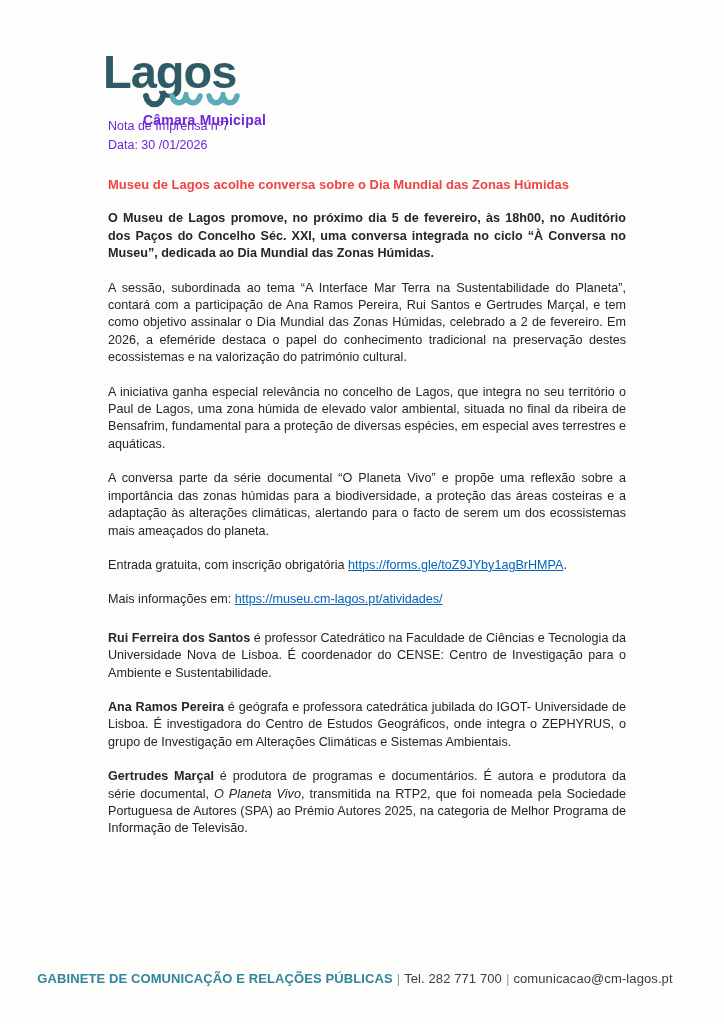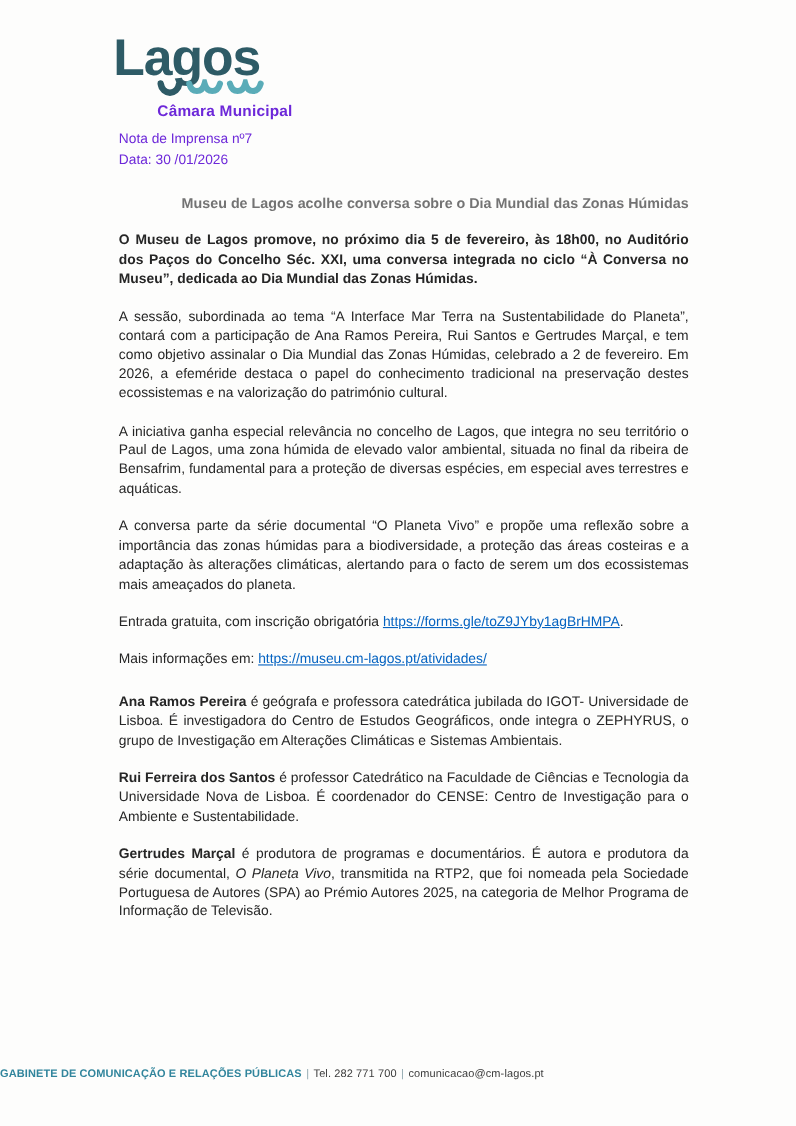--- a/index.html
+++ b/index.html
@@ -10,59 +10,59 @@
   }
   .page{
     position:relative;
     width:724px;height:1024px;
     background:#fdfdfc;
     overflow:hidden;
     box-shadow:0 0 4px rgba(0,0,0,.15);
   }
 
   
-  .logo{position:absolute;left:103px;top:28px;width:200px;}
+  .logo{position:absolute;left:103px;top:48px;width:200px;}
   .logo-word{
     font-size:47px;font-weight:bold;letter-spacing:-1px;
     color:#2e5b66;line-height:1;display:block;
   }
   .logo-waves{position:absolute;left:40px;top:44px;}
   .logo-sub{
     margin-top:17px;margin-left:40px;
     font-size:14px;font-weight:bold;color:#6d28d9;
     letter-spacing:.2px;
   }
 
   
   .meta{position:absolute;left:108px;top:117px;font-size:12.5px;color:#6d28d9;line-height:19px;}
 
   
   .content{
     position:absolute;left:108px;top:176px;width:518px;
     font-size:12.6px;line-height:17.4px;color:#262626;
   }
   .doc-title{
-    text-align:right;font-weight:bold;font-size:13px;
-    margin:0 0 17px 0;color:#737373;
+    text-align:left;font-weight:bold;font-size:13px;
+    margin:0 0 17px 0;color:#ef4444;
   }
   .content p{margin:0 0 17px 0;text-align:justify;}
   .lead{font-weight:bold;}
   .single-line{text-align:left !important;}
   a.link{color:#0563c1;text-decoration:underline;cursor:pointer;}
   .speakers{margin-top:21px;}
   .speakers-heading{
     text-decoration:underline;margin:0;color:#262626;
   }
   .speaker-name{font-weight:bold;}
   .italic{font-style:italic;}
 
   
   .footer{
     position:absolute;left:0;right:14px;top:971px;
-    text-align:left;font-size:10px;color:#3c3c3c;
+    text-align:center;font-size:13px;color:#3c3c3c;
     letter-spacing:.1px;
   }
   .footer .dept{color:#31859c;font-weight:bold;}
   .footer .sep{color:#8fa6ad;padding:0 4px;}
 </style>
 </head>
 <body>
 
 <div class="page">
 
@@ -91,23 +91,23 @@
     <p>A iniciativa ganha especial relevância no concelho de Lagos, que integra no seu território o Paul de Lagos, uma zona húmida de elevado valor ambiental, situada no final da ribeira de Bensafrim, fundamental para a proteção de diversas espécies, em especial aves terrestres e aquáticas.</p>
 
     <p>A conversa parte da série documental “O Planeta Vivo” e propõe uma reflexão sobre a importância das zonas húmidas para a biodiversidade, a proteção das áreas costeiras e a adaptação às alterações climáticas, alertando para o facto de serem um dos ecossistemas mais ameaçados do planeta.</p>
 
     <p class="single-line"><span>Entrada gratuita, com inscrição obrigatória </span> <a class="link">https://forms.gle/toZ9JYby1agBrHMPA</a><span>.</span></p>
 
     <p class="single-line"><span>Mais informações em: </span><a class="link">https://museu.cm-lagos.pt/atividades/</a></p>
 
     <div class="speakers">
 
+      <p><span class="speaker-name">Rui Ferreira dos Santos</span><span> é professor Catedrático na Faculdade de Ciências e Tecnologia da Universidade Nova de Lisboa. É coordenador do CENSE: Centro de Investigação para o Ambiente e Sustentabilidade.</span></p>
+
       <p><span class="speaker-name">Ana Ramos Pereira</span><span> é geógrafa e professora catedrática jubilada do IGOT- Universidade de Lisboa. É investigadora do Centro de Estudos Geográficos, onde integra o ZEPHYRUS, o grupo de Investigação em Alterações Climáticas e Sistemas Ambientais.</span></p>
-
-      <p><span class="speaker-name">Rui Ferreira dos Santos</span><span> é professor Catedrático na Faculdade de Ciências e Tecnologia da Universidade Nova de Lisboa. É coordenador do CENSE: Centro de Investigação para o Ambiente e Sustentabilidade.</span></p>
 
       <p><span class="speaker-name">Gertrudes Marçal</span><span> é produtora de programas e documentários. É autora e produtora da série documental, </span><span class="italic">O Planeta Vivo</span><span>, transmitida na RTP2, que foi nomeada pela Sociedade Portuguesa de Autores (SPA) ao Prémio Autores 2025, na categoria de Melhor Programa de Informação de Televisão.</span></p>
     </div>
   </div>
 
   <div class="footer">
     <span class="dept">GABINETE DE COMUNICAÇÃO E RELAÇÕES PÚBLICAS</span><span class="sep">|</span><span>Tel. 282 771 700</span><span class="sep">|</span><span>comunicacao@cm-lagos.pt</span>
   </div>
 
 </div>

